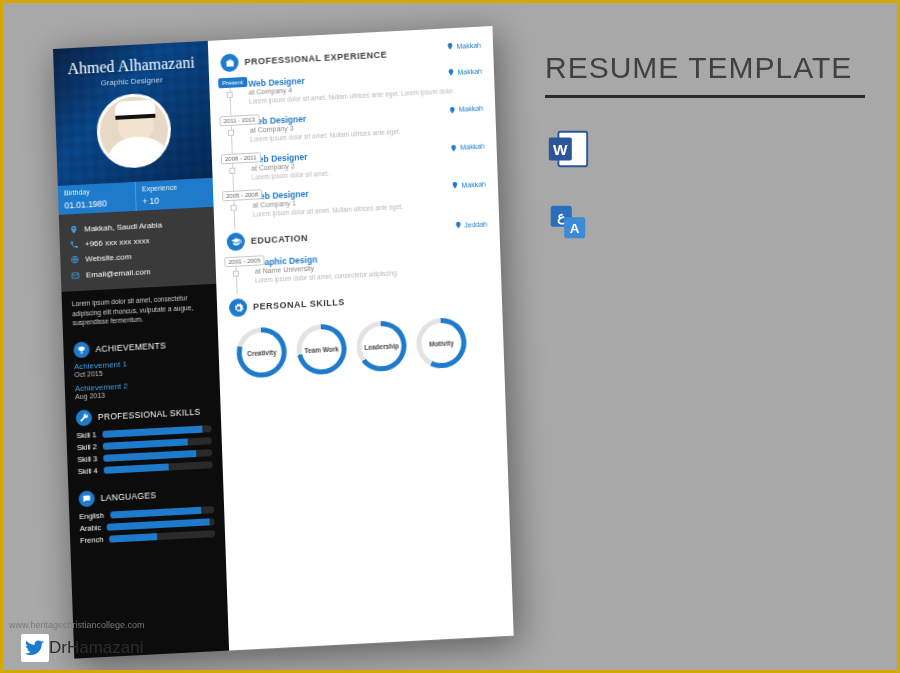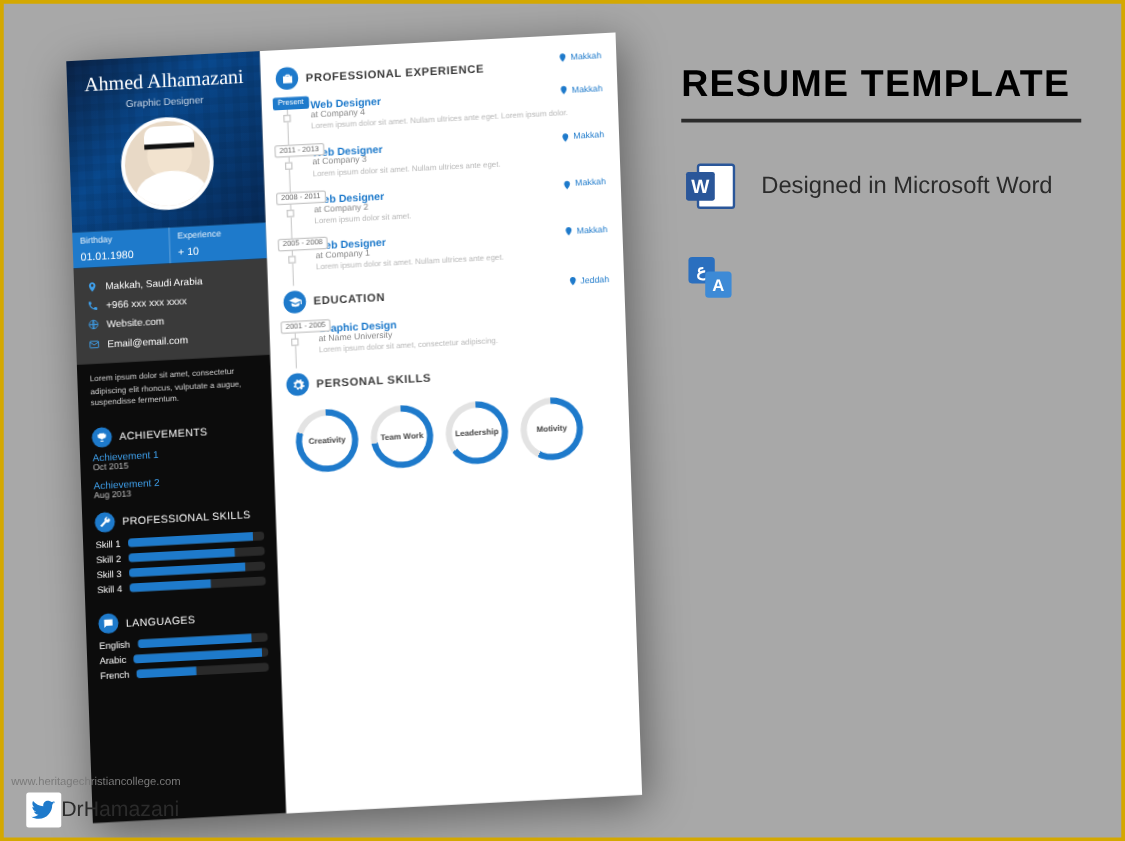--- a/index.html
+++ b/index.html
@@ -85,21 +85,21 @@
     .mhead{position:relative;}
 
     .circles{display:flex;gap:10px;padding:6px 0 0 6px;}
     .circ{width:50px;height:50px;border-radius:50%;position:relative;display:flex;align-items:center;justify-content:center;
       font-size:6.5px;font-weight:700;color:#444;text-align:center;background:
       conic-gradient(#1e7acb calc(var(--p)*1%), #e3e3e3 0);}
     .circ::before{content:"";position:absolute;inset:5px;background:#fff;border-radius:50%;}
     .circ span{position:relative;z-index:1;padding:0 4px;}
 
     .rpanel{position:absolute;right:32px;top:48px;width:320px;}
-    .rtitle{font-size:30px;font-weight:700;color:#000000;letter-spacing:1px;}
+    .rtitle{font-size:30px;font-weight:400;color:#404040;letter-spacing:1px;}
     .ruline{height:3px;background:#2b2b2b;margin:10px 0 28px;}
     .feat{display:flex;align-items:center;gap:18px;margin:26px 0;}
     .ftxt{font-size:19px;color:#2b2b2b;}
     .fi{width:46px;height:46px;display:flex;align-items:center;justify-content:center;}
     .fi svg{width:100%;height:100%;}
 
     .credit{position:absolute;left:6px;bottom:40px;font-size:9px;color:#7a7a7a;}
     .tw{position:absolute;left:18px;bottom:8px;display:flex;align-items:center;}
     .tw .ti{width:28px;height:28px;background:#fff;display:flex;align-items:center;justify-content:center;border-radius:2px;}
     .tw .ti svg{width:20px;height:20px;color:#1e7acb;}
@@ -378,21 +378,20 @@
     <div class="ruline"></div>
     <div id="feat-list">
         <div class="feat">
      <span class="fi">
             <svg viewBox="0 0 48 48">
               <rect x="14" y="6" width="30" height="36" rx="2" fill="#fff" stroke="#2a5699" stroke-width="2"></rect>
               <rect x="4" y="12" width="24" height="24" rx="2" fill="#2a5699"></rect>
               <text x="16" y="30" text-anchor="middle" fill="#fff" font-size="16" font-weight="700" font-family="Arial">W</text>
             </svg>
           </span>
-     <span class="ftxt">Designed in Microsoft Word</span>
    </div>
         <div class="feat">
      <span class="fi">
             <svg viewBox="0 0 48 48">
               <rect x="6" y="8" width="22" height="22" rx="3" fill="#2a6fbf"></rect>
               <text x="17" y="24" text-anchor="middle" fill="#fff" font-size="14" font-weight="700">ع</text>
               <rect x="20" y="20" width="22" height="22" rx="3" fill="#3d8ad6"></rect>
               <text x="31" y="36" text-anchor="middle" fill="#fff" font-size="14" font-weight="700">A</text>
             </svg>
           </span>

